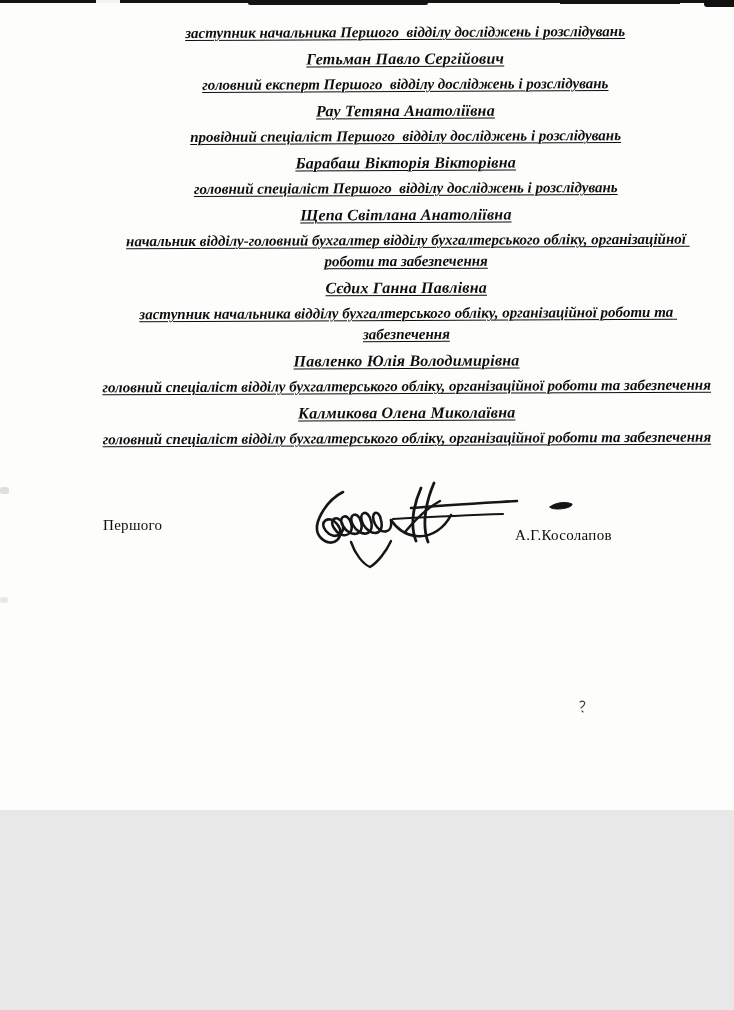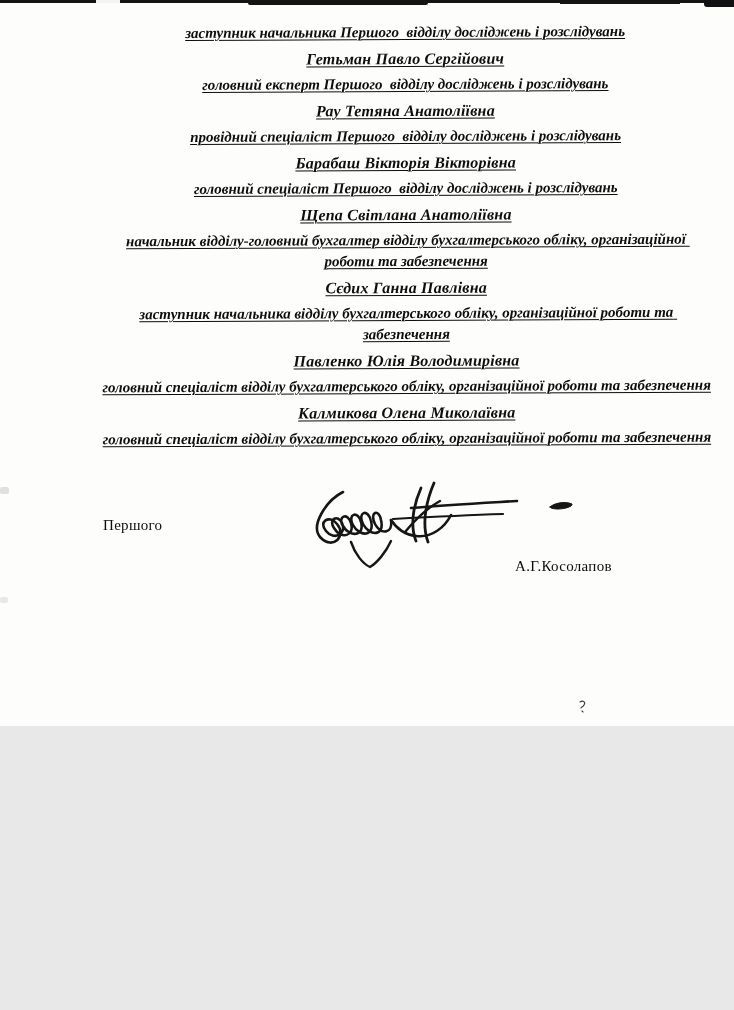--- a/index.html
+++ b/index.html
@@ -1,20 +1,20 @@
 <!DOCTYPE html>
 <html><head>
 <meta charset="utf-8">
 <style>
   * { margin: 0; padding: 0; box-sizing: border-box; }
   html, body { background: #e8e8e8; }
   .page {
     position: relative;
     width: 734px;
-    height: 726px;
+    height: 810px;
     background: #fdfdfc;
     overflow: hidden;
     font-family: "Liberation Serif", "DejaVu Serif", serif;
     color: #0e0e0e;
   }
   
   .top-strip { position: absolute; top: 0; left: 0; width: 734px; height: 3px; background: #141414; }
   .top-strip-notch { position: absolute; top: 0; left: 96px; width: 24px; height: 3px; background: #f4f4f2; }
   .top-strip-bump1 { position: absolute; top: 0; left: 248px; width: 180px; height: 5px; background: #141414; border-radius: 0 0 2px 2px; }
   .top-strip-bump2 { position: absolute; top: 0; left: 560px; width: 120px; height: 4px; background: #141414; }
@@ -49,21 +49,21 @@
     position: absolute;
     left: 103px;
     top: 517px;
     font-size: 15px;
     letter-spacing: .3px;
   }
   .signature-svg { position: absolute; left: 293px; top: 478px; }
   .signer-name {
     position: absolute;
     left: 515px;
-    top: 558px;
+    top: 527px;
     font-size: 15px;
     letter-spacing: .3px;
   }
 
   .stray-mark-svg { position: absolute; left: 576px; top: 699px; }
 
   .footer-contact {
     position: absolute;
     left: 113px;
     top: 856px;

